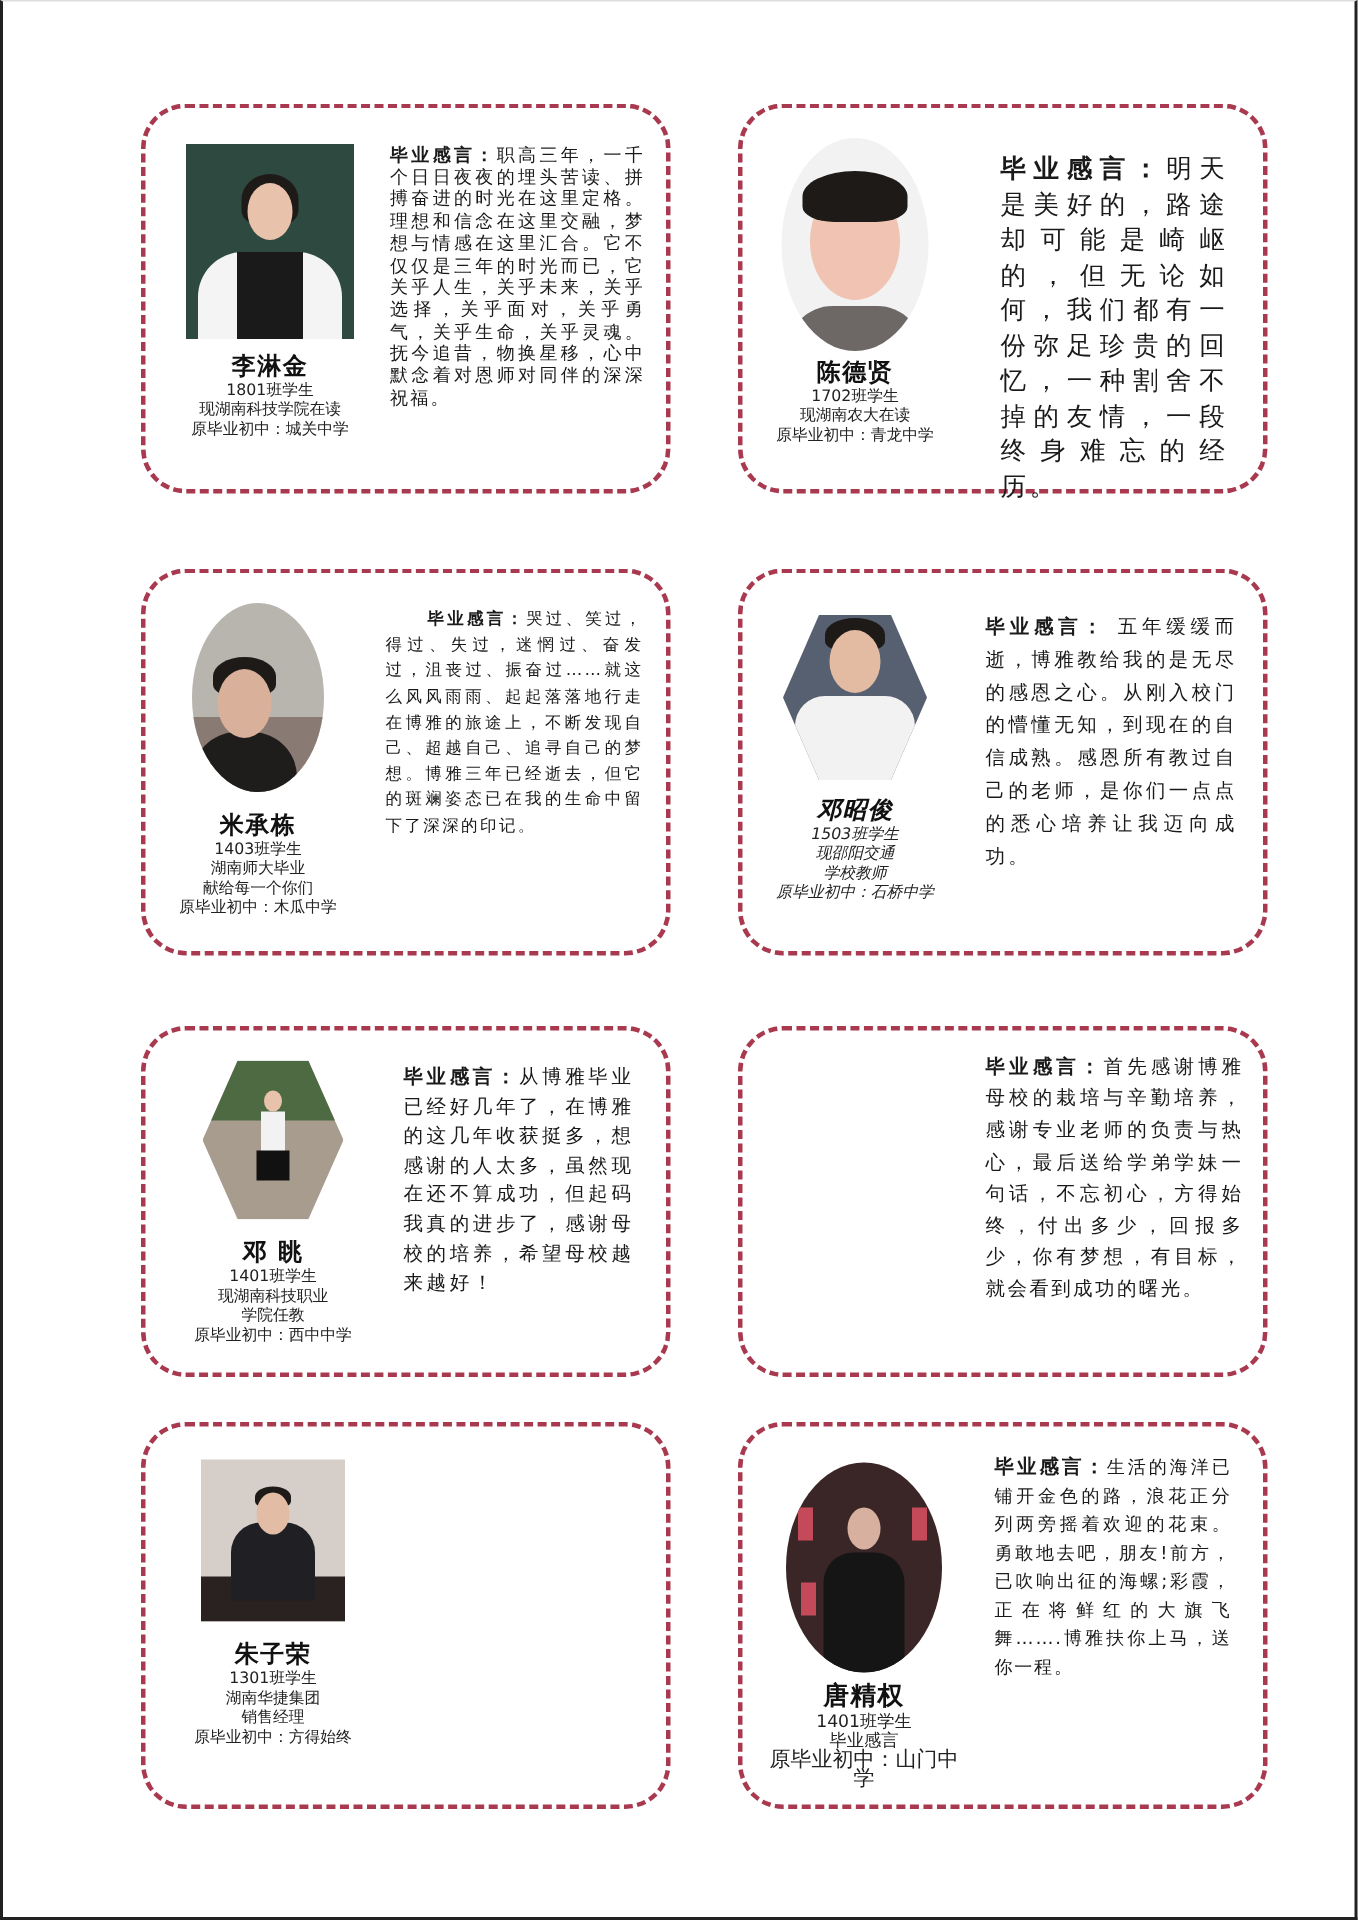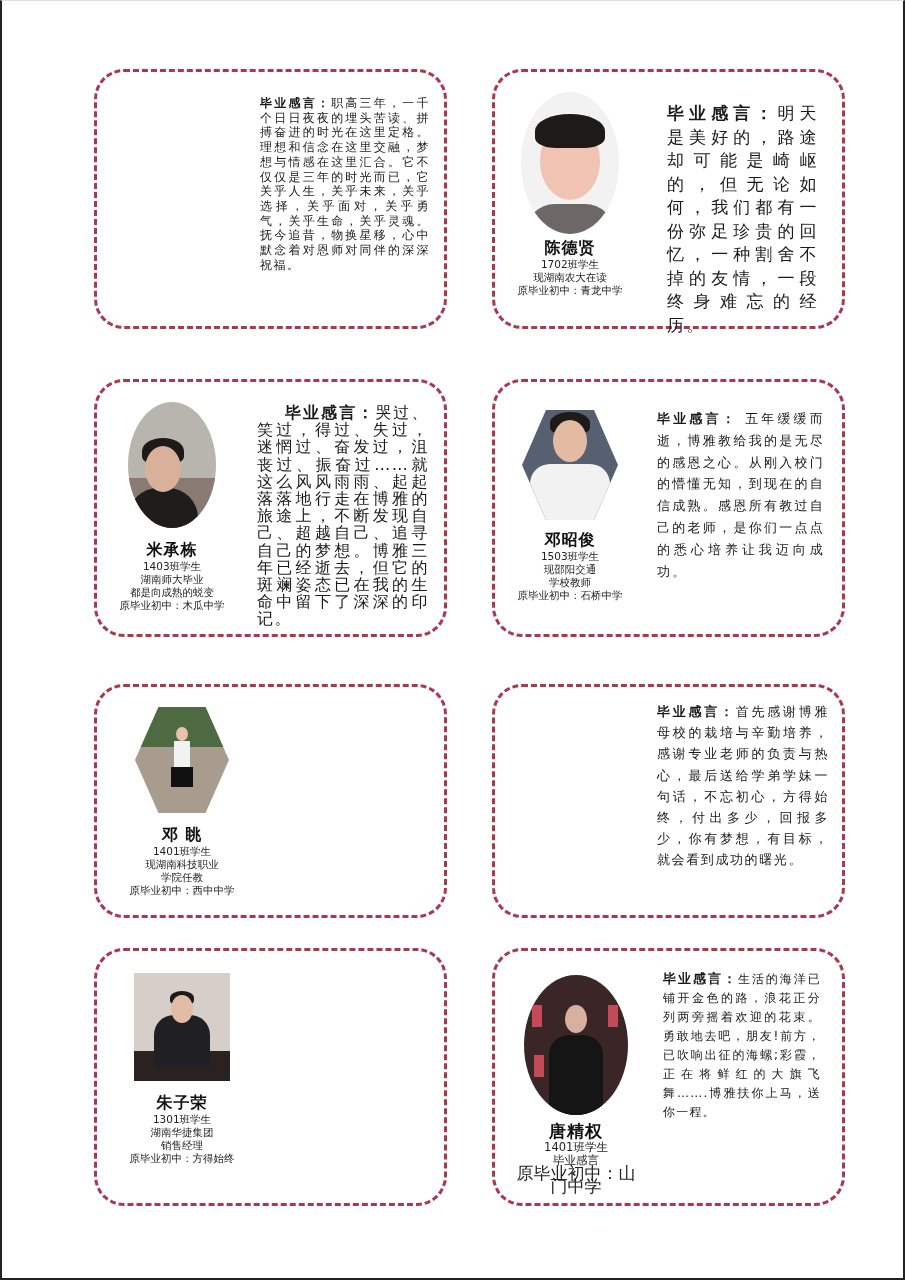--- a/index.html
+++ b/index.html
@@ -35,20 +35,32 @@
     .quote .label { font-weight: bold; }
     
     .ph-body { position: absolute; left: 50%; transform: translateX(-50%); }
     .ph-head { position: absolute; left: 50%; transform: translateX(-50%); border-radius: 50%; background: #e9c2ab; }
     .ph-hair { position: absolute; left: 50%; transform: translateX(-50%); border-radius: 50% 50% 30% 30%; background: #1d1a18; }
   </style>
 </head>
 <body>
 
 <div class="card" style="left:92px;top:68px;width:353px;height:260px;">
+  <div class="photo-col" style="top:24px;left:18px;width:130px;">
+    <div class="photo rect" style="width:112px;height:130px;background:#2e4a40;">
+      <div class="ph-body" style="bottom:0;width:96px;height:58px;background:#f4f4f4;border-radius:30px 30px 0 0;"></div>
+      <div class="ph-body" style="bottom:0;width:44px;height:58px;background:#1a1a1a;"></div>
+      <div class="ph-hair" style="top:20px;width:38px;height:34px;"></div>
+      <div class="ph-head" style="top:26px;width:30px;height:38px;"></div>
+    </div>
+    <div class="person-name">李淋金</div>
+    <div class="info-line">1801班学生</div>
+    <div class="info-line">现湖南科技学院在读</div>
+    <div class="info-line">原毕业初中：城关中学</div>
+  </div>
   <div class="quote" style="left:163px;top:24px;width:170px;line-height:14.7px;font-size:12px;letter-spacing:1.5px;">
     <span class="label">毕业感言：</span><span>职高三年，一千个日日夜夜的埋头苦读、拼搏奋进的时光在这里定格。理想和信念在这里交融，梦想与情感在这里汇合。它不仅仅是三年的时光而已，它关乎人生，关乎未来，关乎选择，关乎面对，关乎勇气，关乎生命，关乎灵魂。抚今追昔，物换星移，心中默念着对恩师对同伴的深深祝福。</span>
   </div>
 </div>
 
 <div class="card" style="left:490px;top:68px;width:353px;height:260px;">
   <div class="photo-col" style="top:20px;left:10px;width:130px;text-align:center;">
     <div class="photo oval" style="width:98px;height:142px;background:#f2f2f2;">
       <div class="ph-body" style="bottom:0;width:90px;height:30px;background:#6d6866;border-radius:40px 40px 0 0;"></div>
       <div class="ph-head" style="top:30px;width:60px;height:78px;background:#f0c3b2;"></div>
@@ -68,30 +80,30 @@
   <div class="photo-col" style="top:20px;left:10px;width:130px;">
     <div class="photo oval" style="width:88px;height:126px;background:#b8b4ae;">
       <div class="ph-body" style="bottom:0;width:100%;height:50px;background:#8a7a74;"></div>
       <div class="ph-body" style="bottom:0;width:70px;height:40px;background:#1f1c1c;border-radius:30px 30px 0 0;left:40%;"></div>
       <div class="ph-hair" style="top:36px;width:42px;height:26px;left:40%;"></div>
       <div class="ph-head" style="top:44px;width:36px;height:46px;left:40%;background:#d9b09a;"></div>
     </div>
     <div class="person-name" style="margin-top:12px;">米承栋</div>
     <div class="info-line">1403班学生</div>
     <div class="info-line">湖南师大毕业</div>
-    <div class="info-line">都是向成熟的蜕变</div>
+    <div class="info-line">献给每一个你们</div>
     <div class="info-line">原毕业初中：木瓜中学</div>
   </div>
-  <div class="quote" style="left:160px;top:22px;width:172px;line-height:17.2px;font-size:16px;letter-spacing:1.6px;text-indent:28px;">
+  <div class="quote" style="left:160px;top:22px;width:172px;line-height:17.2px;font-size:11px;letter-spacing:1.6px;text-indent:28px;">
     <span class="label">毕业感言：</span><span>哭过、笑过，得过、失过，迷惘过、奋发过，沮丧过、振奋过……就这么风风雨雨、起起落落地行走在博雅的旅途上，不断发现自己、超越自己、追寻自己的梦想。博雅三年已经逝去，但它的斑斓姿态已在我的生命中留下了深深的印记。</span>
   </div>
 </div>
 
 <div class="card" style="left:490px;top:378px;width:353px;height:258px;">
-  <div class="photo-col" style="top:28px;left:10px;width:130px;">
+  <div class="photo-col" style="top:28px;left:10px;width:130px;font-style:italic;">
     <div class="photo hex" style="width:96px;height:110px;background:#566070;">
       <div class="ph-body" style="bottom:0;width:80px;height:56px;background:#f2f2f2;border-radius:20px 20px 0 0;"></div>
       <div class="ph-hair" style="top:2px;width:40px;height:22px;"></div>
       <div class="ph-head" style="top:10px;width:34px;height:42px;background:#e3bba2;"></div>
     </div>
     <div class="person-name" style="margin-top:10px;">邓昭俊</div>
     <div class="info-line">1503班学生</div>
     <div class="info-line">现邵阳交通</div>
     <div class="info-line">学校教师</div>
     <div class="info-line">原毕业初中：石桥中学</div>
@@ -107,20 +119,23 @@
       <div style="position:absolute;top:0;left:0;width:100%;height:40px;background:#4d6a42;"></div>
       <div class="ph-body" style="top:34px;width:16px;height:30px;background:#f2f2f2;"></div>
       <div class="ph-body" style="top:60px;width:22px;height:20px;background:#111;"></div>
       <div class="ph-head" style="top:20px;width:12px;height:14px;"></div>
     </div>
     <div class="person-name" style="margin-top:12px;">邓 眺</div>
     <div class="info-line">1401班学生</div>
     <div class="info-line">现湖南科技职业</div>
     <div class="info-line">学院任教</div>
     <div class="info-line">原毕业初中：西中中学</div>
+  </div>
+  <div class="quote" style="left:172px;top:22px;width:154px;line-height:19.6px;font-size:13px;letter-spacing:2.4px;">
+    <span class="label">毕业感言：</span><span>从博雅毕业已经好几年了，在博雅的这几年收获挺多，想感谢的人太多，虽然现在还不算成功，但起码我真的进步了，感谢母校的培养，希望母校越来越好！</span>
   </div>
 </div>
 
 <div class="card" style="left:490px;top:683px;width:353px;height:234px;">
   <div class="quote" style="left:162px;top:14px;width:172px;line-height:21.2px;font-size:13px;letter-spacing:1.6px;">
     <span class="label">毕业感言：</span><span>首先感谢博雅母校的栽培与辛勤培养，感谢专业老师的负责与热心，最后送给学弟学妹一句话，不忘初心，方得始终，付出多少，回报多少，你有梦想，有目标，就会看到成功的曙光。</span>
   </div>
 </div>
 
 <div class="card" style="left:92px;top:947px;width:353px;height:258px;">
@@ -144,18 +159,18 @@
     <div class="photo oval" style="width:104px;height:140px;background:#3a2626;">
       <div style="position:absolute;top:30px;left:8px;width:10px;height:22px;background:#c44a5a;"></div>
       <div style="position:absolute;top:30px;right:10px;width:10px;height:22px;background:#c44a5a;"></div>
       <div style="position:absolute;top:80px;left:10px;width:10px;height:22px;background:#c44a5a;"></div>
       <div class="ph-body" style="bottom:0;width:54px;height:80px;background:#151515;border-radius:20px 20px 0 0;"></div>
       <div class="ph-head" style="top:30px;width:22px;height:28px;background:#d8b0a0;"></div>
     </div>
     <div class="person-name" style="margin-top:6px;font-size:17px;">唐精权</div>
     <div class="info-line" style="font-size:11.5px;">1401班学生</div>
     <div class="info-line" style="font-size:11.5px;">毕业感言</div>
-    <div class="info-line" style="font-size:17px;text-align:center;">原毕业初中：山门中学</div>
+    <div class="info-line" style="font-size:14px;text-align:center;">原毕业初中：山门中学</div>
   </div>
   <div class="quote" style="left:168px;top:18px;width:158px;line-height:19px;font-size:12px;letter-spacing:1.2px;">
     <span class="label" style="font-size:13px;">毕业感言：</span><span>生活的海洋已铺开金色的路，浪花正分列两旁摇着欢迎的花束。勇敢地去吧，朋友!前方，已吹响出征的海螺;彩霞，正在将鲜红的大旗飞舞…….博雅扶你上马，送你一程。</span>
   </div>
 </div>
 
 </body></html>

